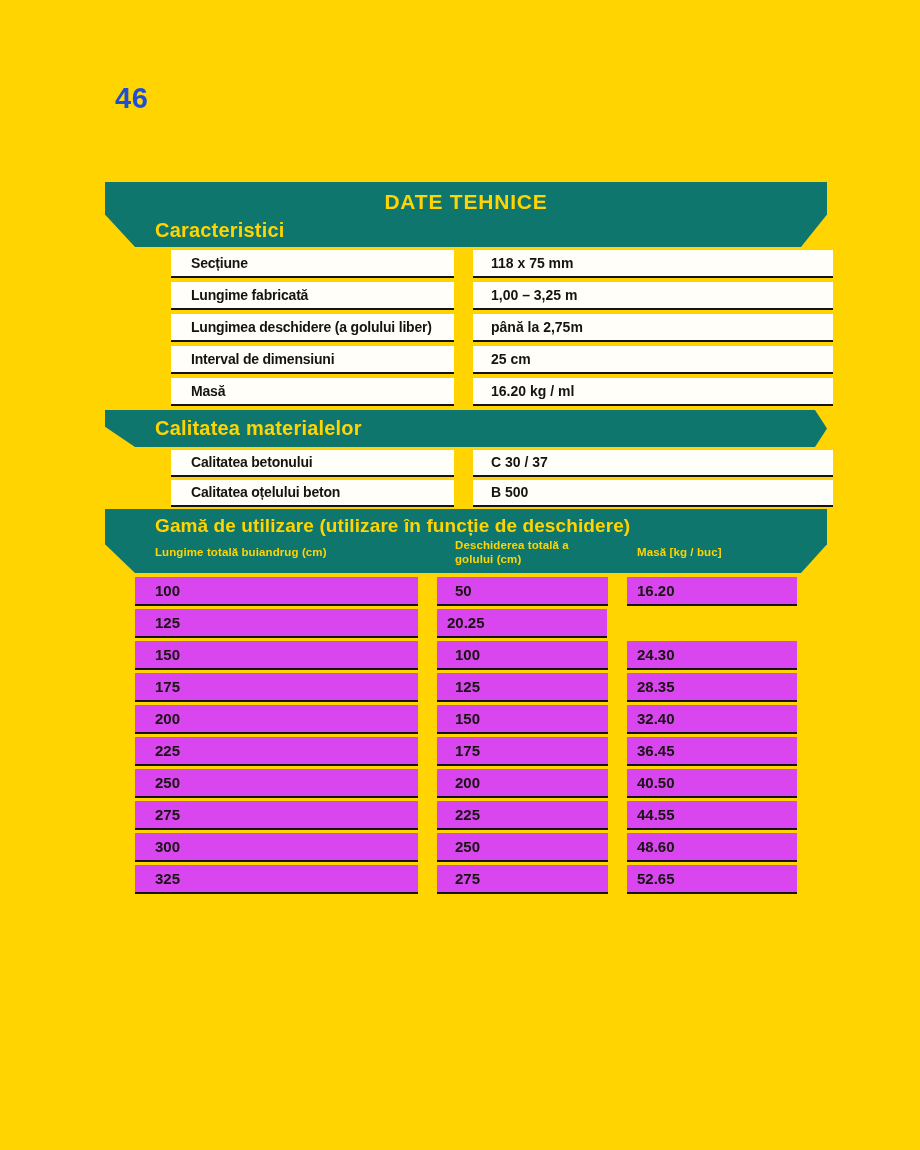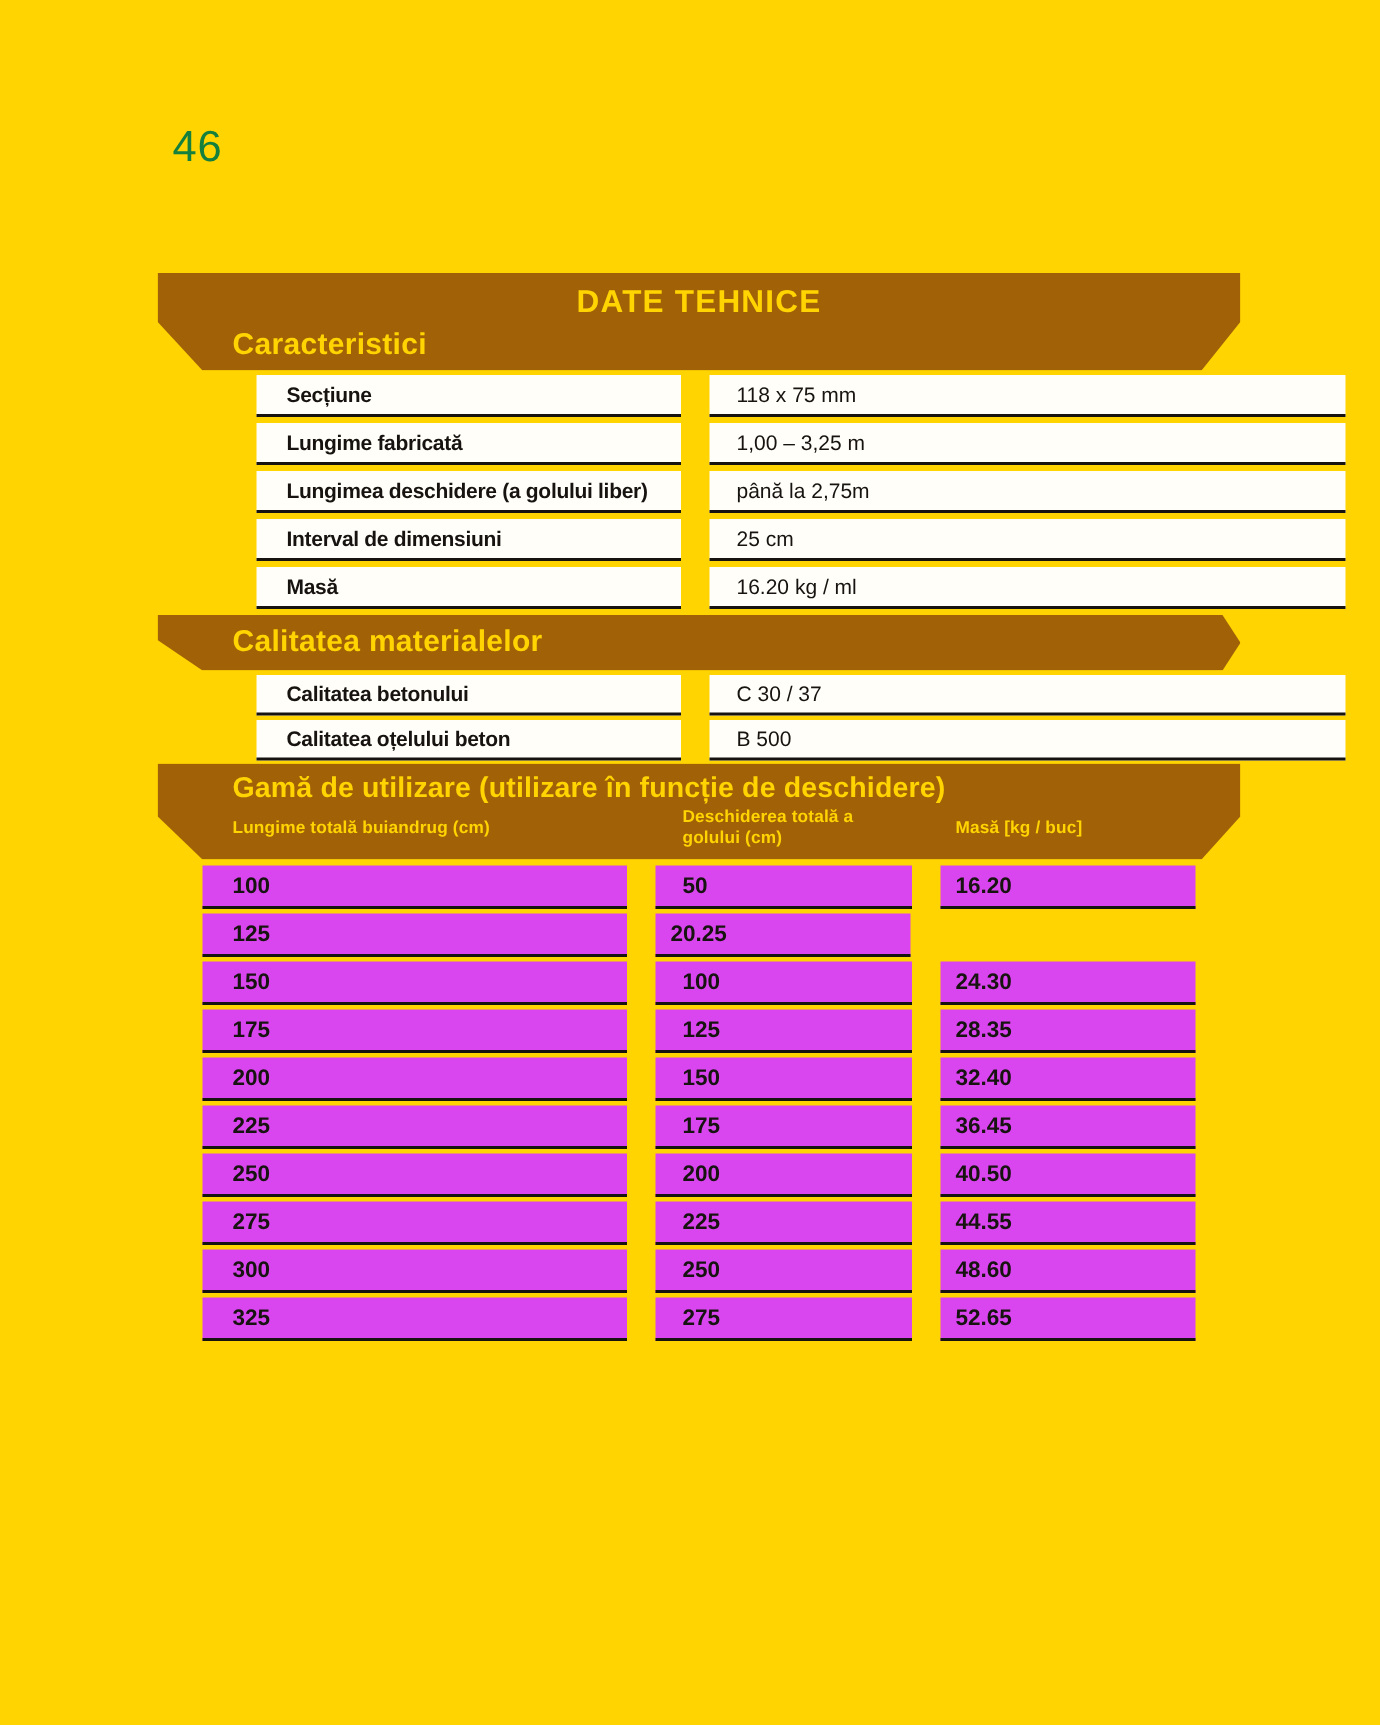--- a/index.html
+++ b/index.html
@@ -7,27 +7,27 @@
   body {
     background:#ffd400;
     font-family:"Liberation Sans", sans-serif;
     color:#171310;
     -webkit-font-smoothing:antialiased;
   }
   .sheet { position:relative; width:920px; height:1150px; background:#ffd400; overflow:hidden; }
 
   .page-number {
     position:absolute; left:115px; top:82px;
-    font-size:29px; font-weight:normal; color:#15803d; letter-spacing:0.5px;
+    font-size:29px; font-weight:bold; color:#1d4ed8; letter-spacing:0.5px;
   }
 
   
   .band {
     position:absolute; left:105px; width:722px;
-    background:#a16207; color:#ffd400;
+    background:#0f766e; color:#ffd400;
   }
   .band1 {
     top:182px; height:65px;
     clip-path:polygon(0 0, 100% 0, 100% 50%, calc(100% - 26px) 100%, 30px 100%, 0 50%);
   }
   .band1 .main-title {
     text-align:center; font-size:21px; font-weight:bold;
     padding-top:8px; letter-spacing:0.8px;
   }
   .band1 .sub-title {
@@ -63,21 +63,21 @@
   .rows2 { top:450px; }
   .row { display:flex; margin-bottom:4px;padding-left:36px; }
   .cell {
     background:#fffef8; border-bottom:2px solid #171310;
     height:28px; line-height:26px; font-size:14px;
     white-space:nowrap; overflow:hidden;
   }
   .rows2 .cell { height:27px; line-height:25px; }
   .rows2 .row { margin-bottom:3px; }
   .cell.label { width:283px; font-weight:bold; padding-left:20px; letter-spacing:-0.2px; }
-  .cell.value { width:424px; margin-left:19px; padding-left:18px; font-weight:normal; }
+  .cell.value { width:360px; margin-left:19px; padding-left:18px; font-weight:bold; }
 
   
   .table-rows { position:absolute; left:135px; top:577px; }
   .trow { display:flex; margin-bottom:3px; }
   .tcell {
     background:#d946ef; border-bottom:2px solid #171310;
     height:29px; line-height:27px; font-size:15px; font-weight:bold;
     white-space:nowrap; overflow:hidden;
   }
   .tcell.tc1 { width:283px; padding-left:20px; }

